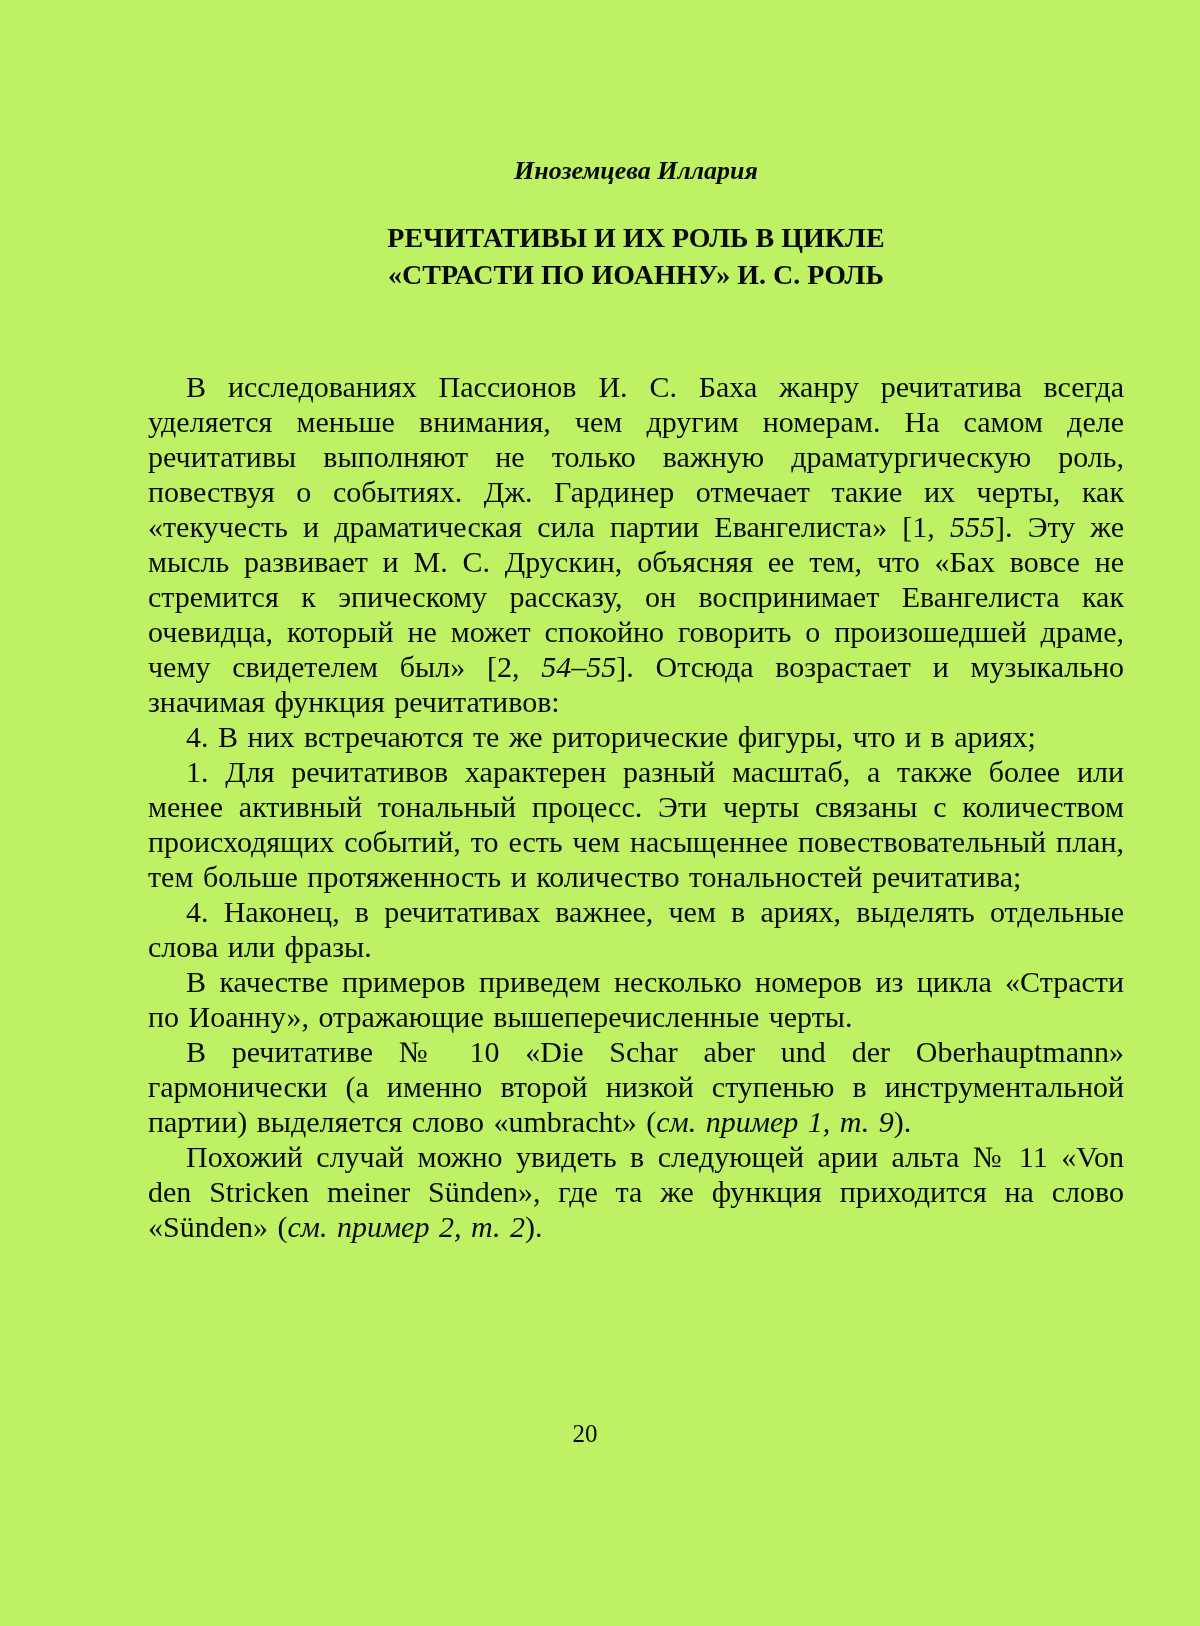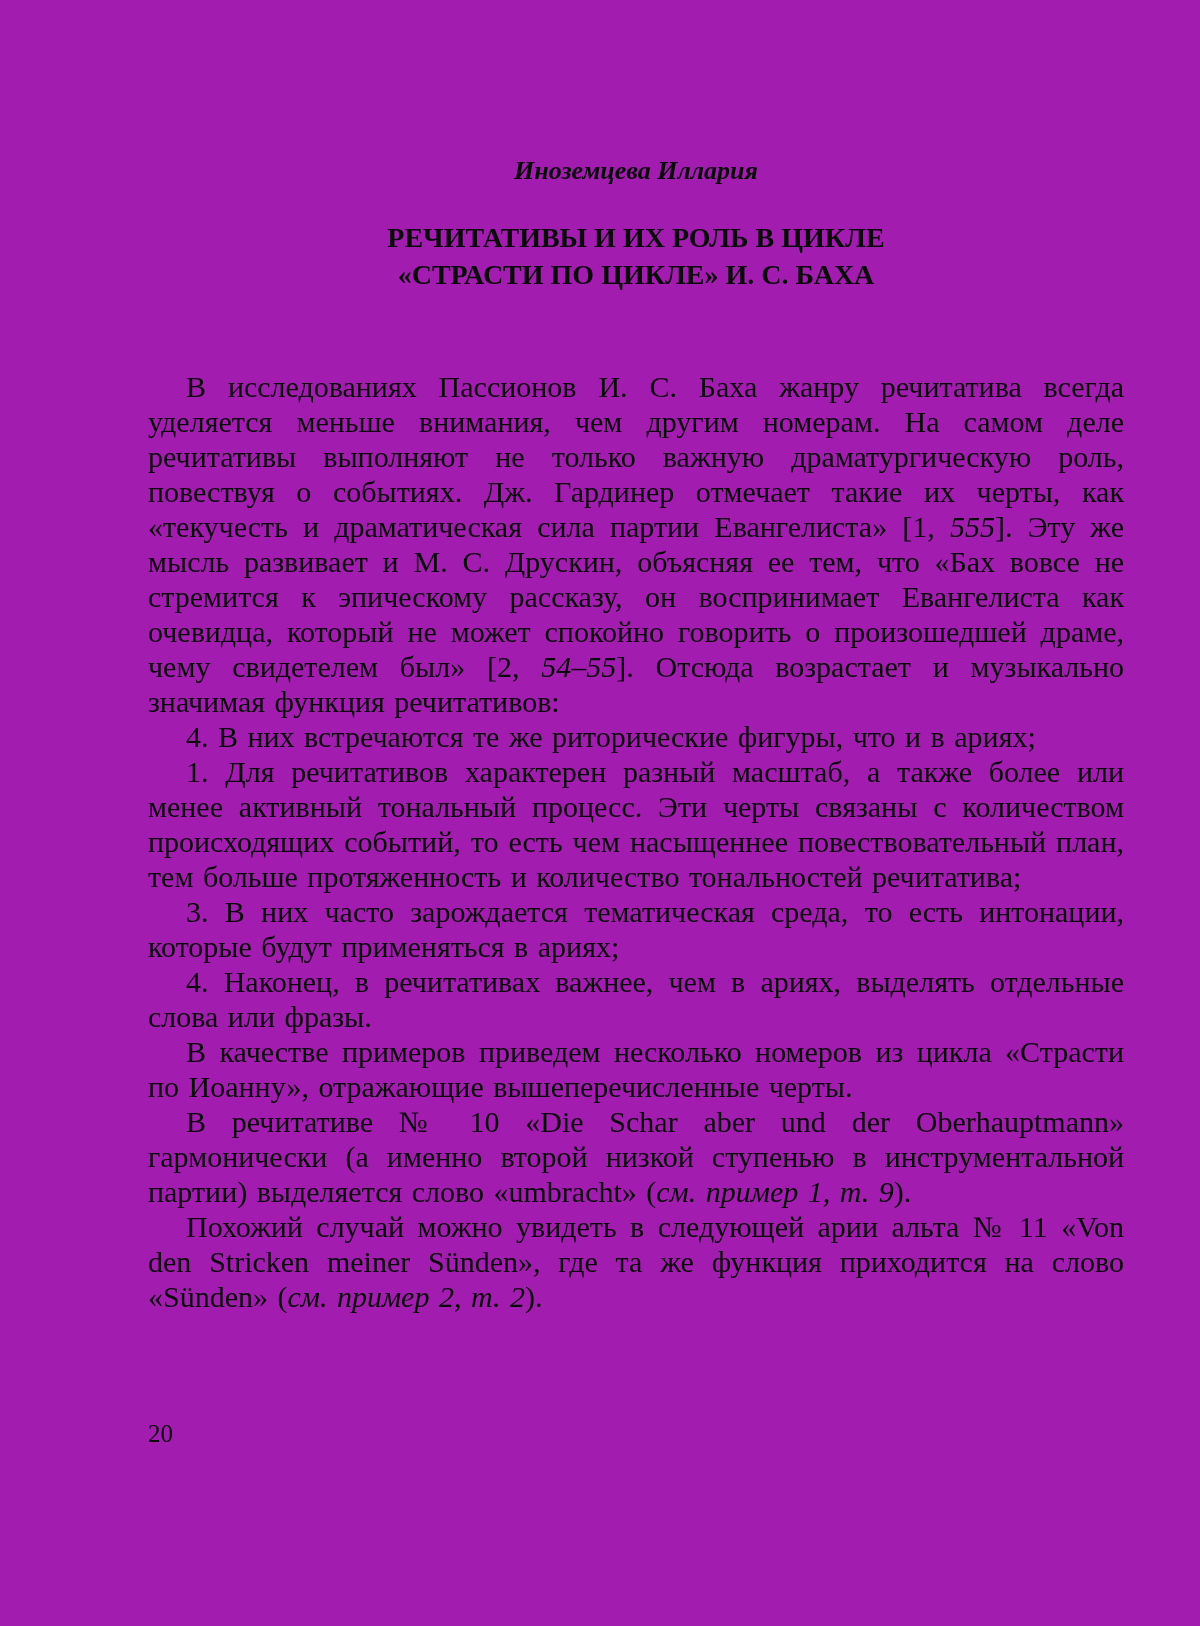--- a/index.html
+++ b/index.html
@@ -1,21 +1,21 @@
 <!DOCTYPE html>
 <html><head>
 <meta charset="utf-8">
 <style>
   * { margin: 0; padding: 0; box-sizing: border-box; }
   html, body { background: #e8e8e8; }
   .page {
     width: 1200px;
     height: 1626px;
     margin: 0 auto;
-    background: #a21caf;
+    background: #bef264;
     color: #0a0a0a;
     font-family: "Liberation Serif", "DejaVu Serif", serif;
     position: relative;
     padding: 155px 76px 0 148px;
   }
   .author {
     text-align: center;
     font-weight: bold;
     font-style: italic;
     font-size: 26px;
@@ -36,40 +36,40 @@
     text-align: justify;
     text-indent: 38px;
     word-spacing: 2px;
   }
   .italic { font-style: italic; }
   .page-number {
     position: absolute;
     top: 1420px;
     left: 148px;
     width: 874px;
+    text-align: center;
     font-size: 25px;
     color: #0a0a0a;
   }
 </style>
 </head>
 <body>
 
 <div class="page">
   <div class="author">Иноземцева Иллария</div>
 
   <h1 class="title">
     <span>РЕЧИТАТИВЫ И ИХ РОЛЬ В ЦИКЛЕ</span><br>
-    <span>«СТРАСТИ ПО ЦИКЛЕ» И. С. БАХА</span>
+    <span>«СТРАСТИ ПО ИОАННУ» И. С. РОЛЬ</span>
   </h1>
 
   <div class="body-text">
       <p class="para"><span>В исследованиях Пассионов И. С. Баха жанру речитатива всегда уделяется меньше внимания, чем другим номерам. На самом деле речитативы выполняют не только важную драматургическую роль, повествуя о событиях. Дж. Гардинер отмечает такие их черты, как «текучесть и драматическая сила партии Евангелиста» [1, </span><span class="italic">555</span><span>]. Эту же мысль развивает и М. С. Друскин, объясняя ее тем, что «Бах вовсе не стремится к эпическому рассказу, он воспринимает Евангелиста как очевидца, который не может спокойно говорить о произошедшей драме, чему свидетелем был» [2, </span><span class="italic">54–55</span><span>]. Отсюда возрастает и музыкально значимая функция речитативов:</span></p>
       <p class="para"><span>4. В них встречаются те же риторические фигуры, что и в ариях;</span></p>
       <p class="para"><span>1. Для речитативов характерен разный масштаб, а также более или менее активный тональный процесс. Эти черты связаны с количеством происходящих событий, то есть чем насыщеннее повествовательный план, тем больше протяженность и количество тональностей речитатива;</span></p>
-      <p class="para"><span>3. В них часто зарождается тематическая среда, то есть интонации, которые будут применяться в ариях;</span></p>
       <p class="para"><span>4. Наконец, в речитативах важнее, чем в ариях, выделять отдельные слова или фразы.</span></p>
       <p class="para"><span>В качестве примеров приведем несколько номеров из цикла «Страсти по Иоанну», отражающие вышеперечисленные черты.</span></p>
       <p class="para"><span>В речитативе № 10 «Die Schar aber und der Oberhauptmann» гармонически (а именно второй низкой ступенью в инструментальной партии) выделяется слово «umbracht» (</span><span class="italic">см. пример 1, т. 9</span><span>).</span></p>
       <p class="para"><span>Похожий случай можно увидеть в следующей арии альта № 11 «Von den Stricken meiner Sünden», где та же функция приходится на слово «Sünden» (</span><span class="italic">см. пример 2, т. 2</span><span>).</span></p>
     </div>
 
   <div class="page-number">20</div>
 </div>
 
 </body></html>

